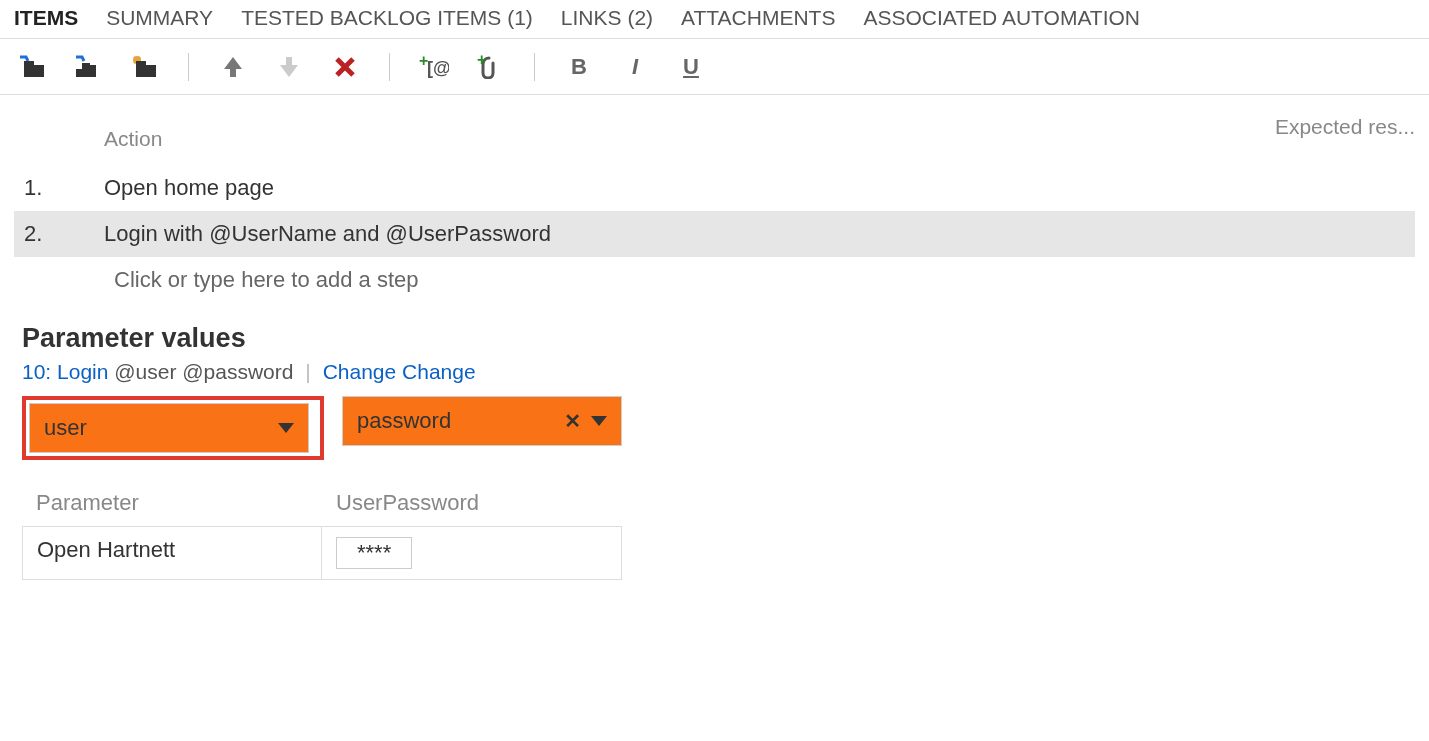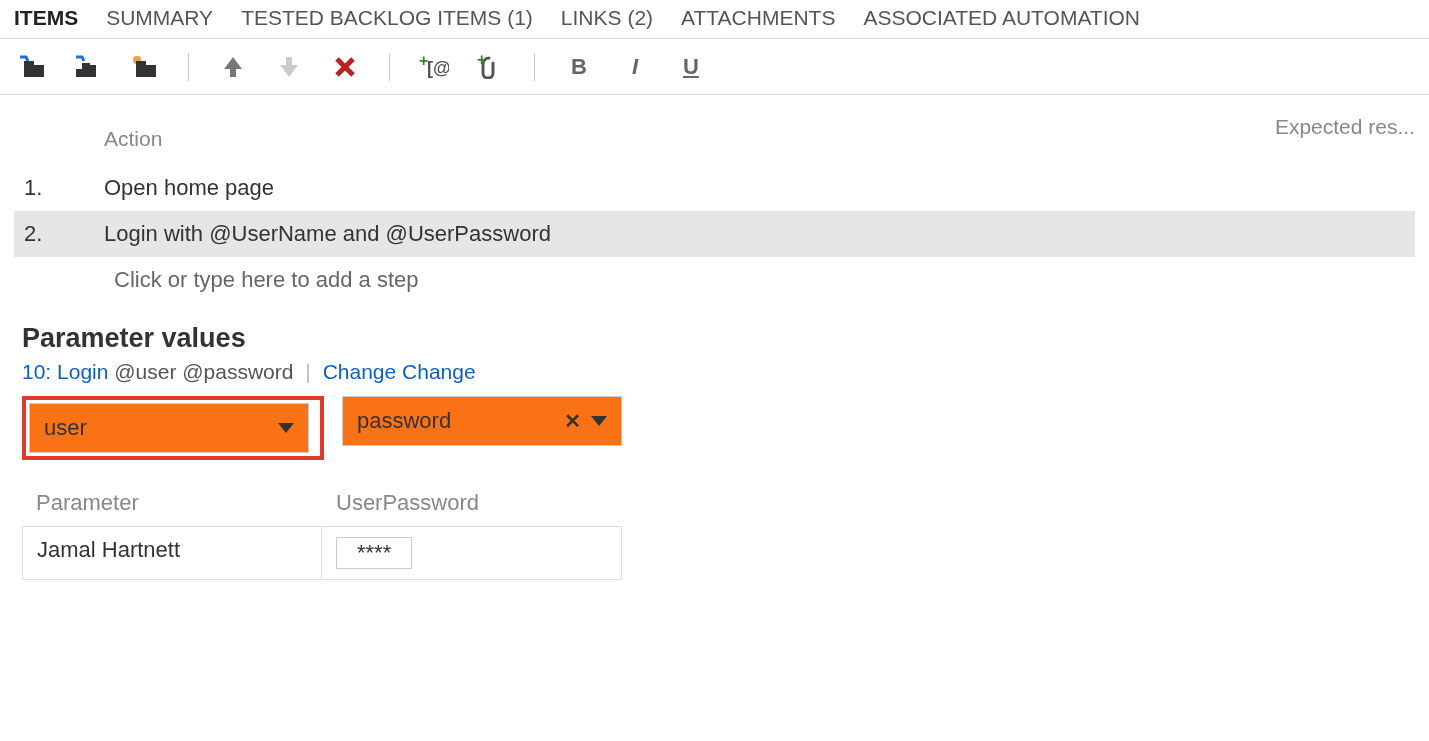--- a/index.html
+++ b/index.html
@@ -230,19 +230,19 @@
       </span>
     </div>
   </div>
 
   <div class="param-table">
     <div class="thead">
       <div class="cell">Parameter</div>
       <div class="cell">UserPassword</div>
     </div>
     <div class="trow">
-      <div class="cell">Jamal Hartnett</div>
+      <div class="cell">Open Hartnett</div>
       <div class="cell">
         <span class="pw-box">****</span>
       </div>
     </div>
   </div>
 </div>
 
 </body></html>

